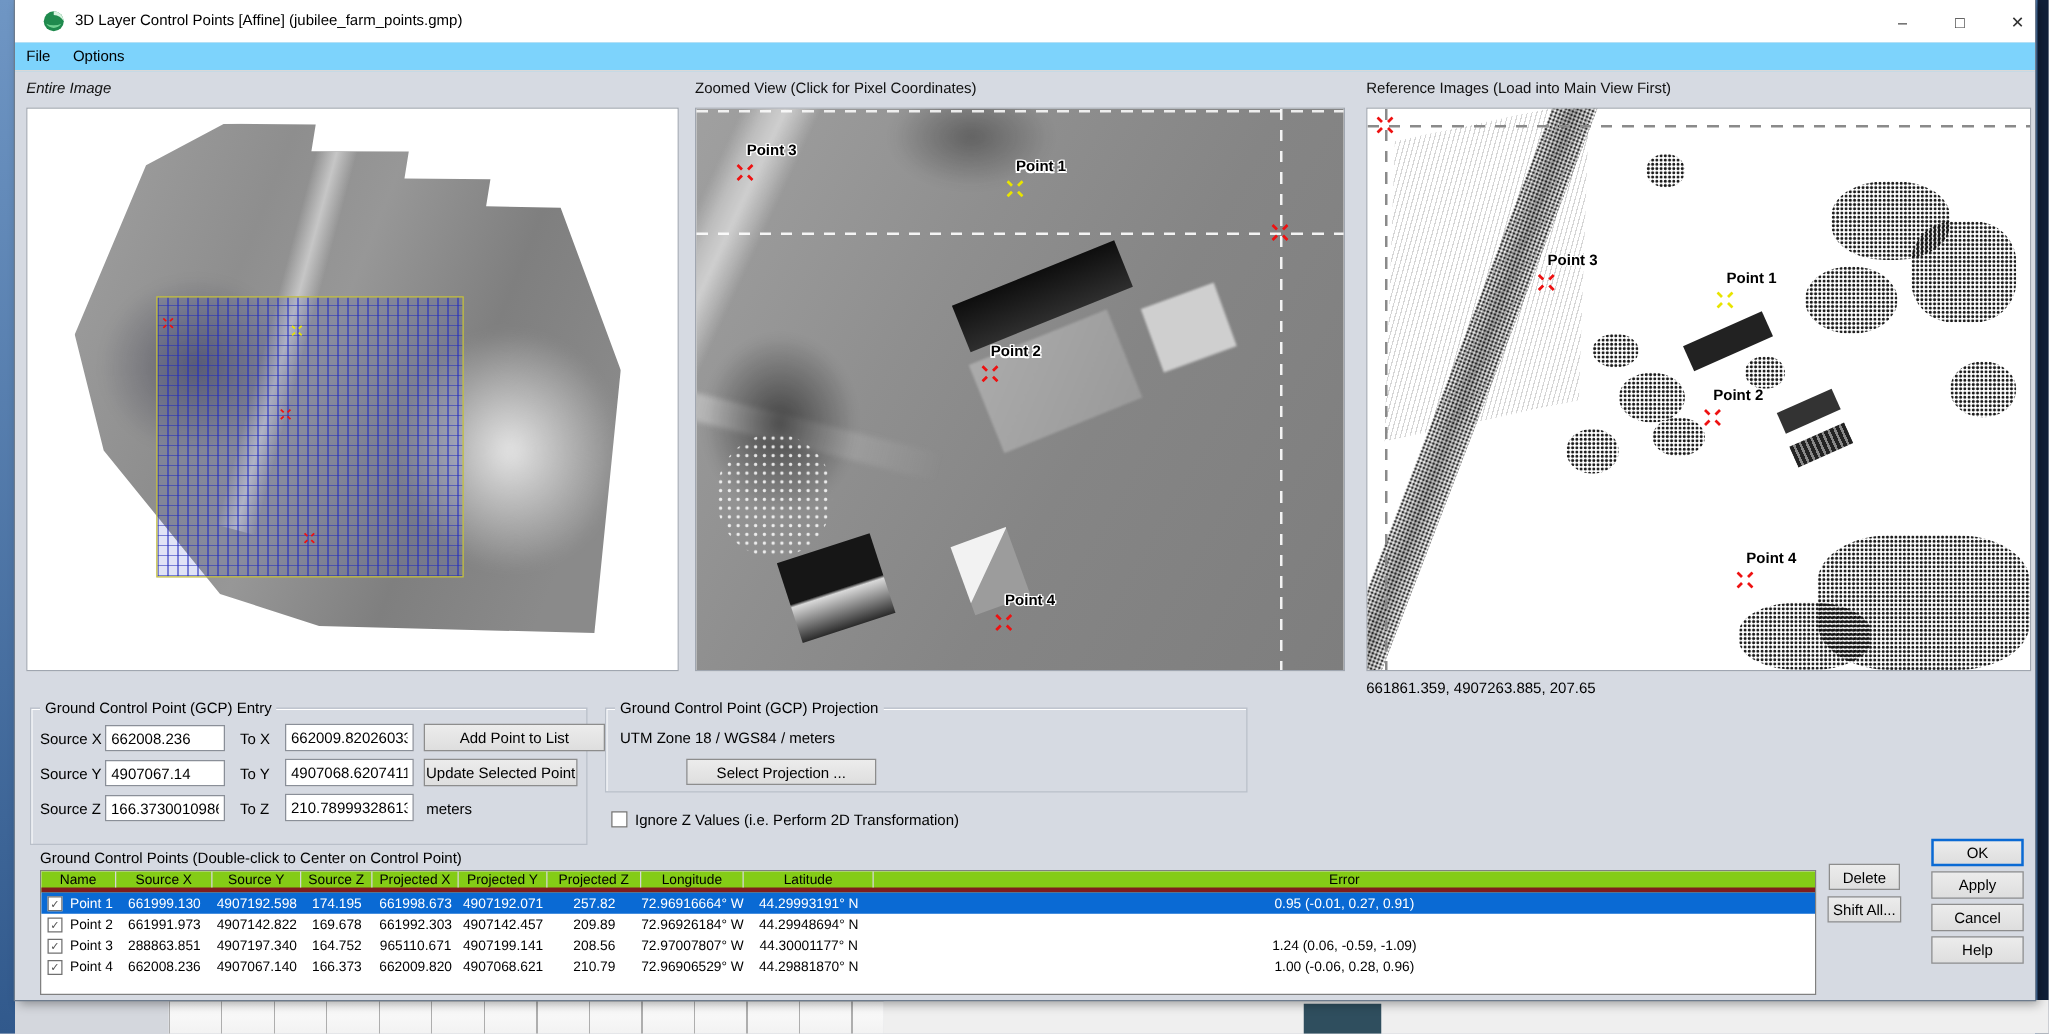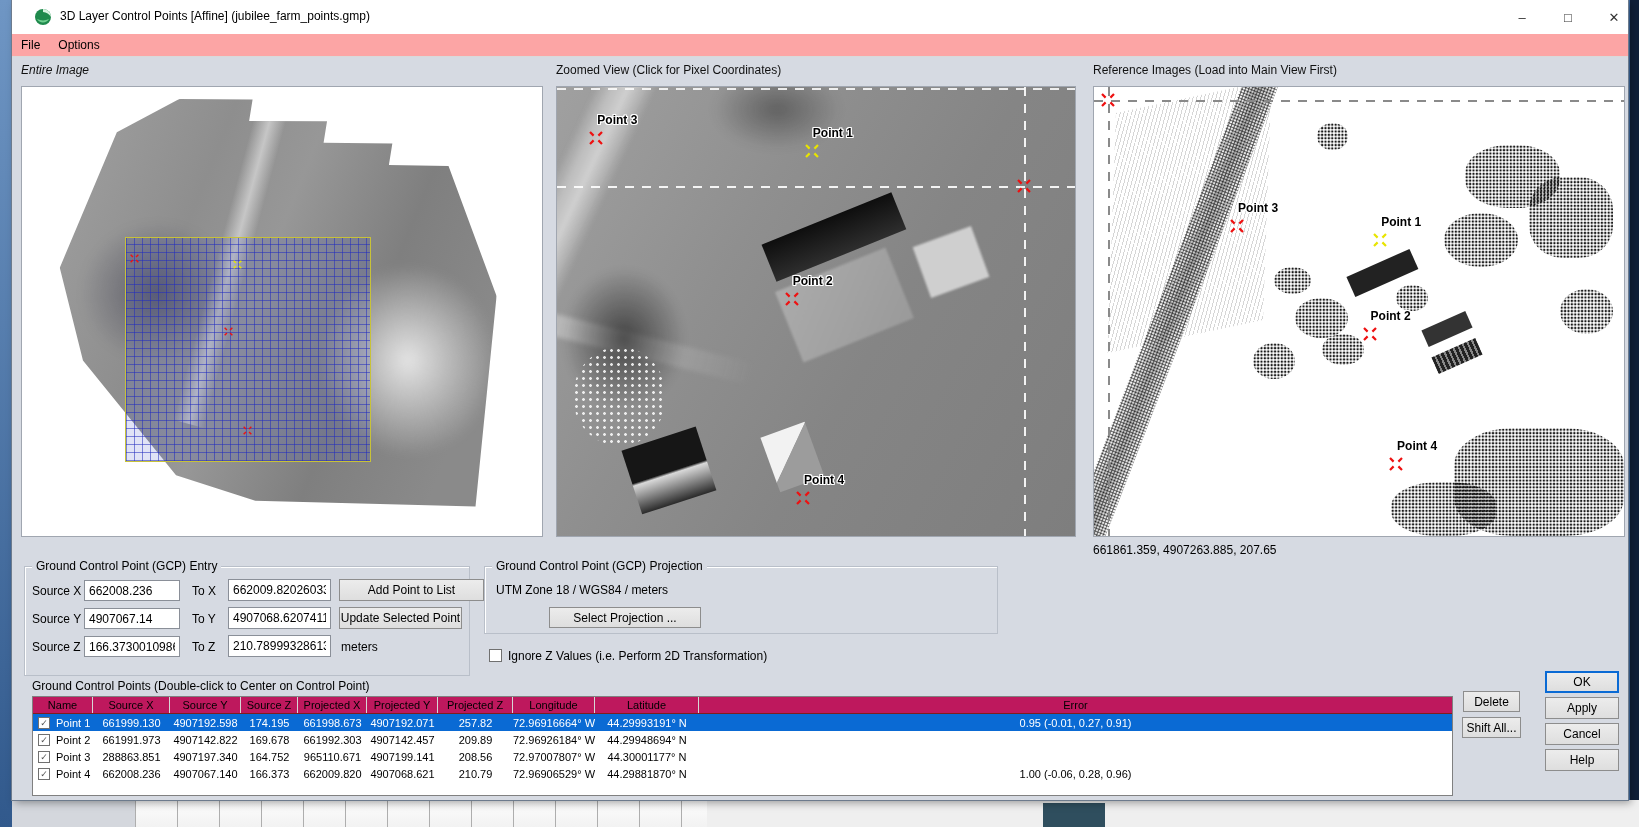--- a/index.html
+++ b/index.html
@@ -16,21 +16,21 @@
       linear-gradient(#fdfdfd,#f2f2f2); border-top:1px solid #9a9a9a; position:absolute; }
   .bg-white { left:695px; top:0; width:933px; height:27px; background:#efefef; position:absolute; }
   .bg-dark { left:1031px; top:3px; width:62px; height:24px; background:#2f4e5e; position:absolute; }
 
   
   .dialog { left:12px; top:0; width:1616px; height:800px; background:#d6dae2; box-shadow:0 0 0 1px #6d7b8d, 3px 3px 8px rgba(0,0,0,.35); }
   .titlebar { left:12px; top:0; width:1616px; height:34px; background:#fff; }
   .title-text { left:48px; top:9px; font-size:12px; }
   .app-icon { left:22px; top:8px; width:18px; height:18px; }
   .winbtn { top:0; width:46px; height:34px; display:flex; align-items:center; justify-content:center; font-size:13px; color:#333; }
-  .menubar { left:12px; top:34px; width:1616px; height:23px; background:#fca5a5; border-bottom:1px solid #d9d9d9; display:flex; align-items:flex-start; }
+  .menubar { left:12px; top:34px; width:1616px; height:23px; background:#7dd3fc; border-bottom:1px solid #d9d9d9; display:flex; align-items:flex-start; }
   .menu-item { padding:0 9px; font-size:12px; height:100%; display:flex; align-items:center; }
 
   .panel-label { font-size:12px; color:#111; }
   .panel { border:1px solid #a0a6b0; overflow:hidden; background:#fff; }
 
   
   .marker { position:absolute; width:14px; height:14px; margin:-7px 0 0 -7px; z-index:30; }
   .marker svg { width:14px; height:14px; display:block; }
   .mlabel { position:absolute; left:8px; top:-18px; font-weight:bold; font-size:12px; color:#000; white-space:nowrap;
     text-shadow:1px 0 #fff,-1px 0 #fff,0 1px #fff,0 -1px #fff,1px 1px #fff,-1px -1px #fff,1px -1px #fff,-1px 1px #fff; }
@@ -85,21 +85,21 @@
   .tb { position:absolute; background:#fff; border:1px solid #8a8f98; font:12px "Liberation Sans",sans-serif; padding:1px 4px; }
   .btn { position:absolute; background:linear-gradient(#ececec,#dedede); border:1px solid #8d8d8d; font:12px "Liberation Sans",sans-serif;
     display:flex; align-items:center; justify-content:center; }
   .btn-default { border:2px solid #0a6ad4; }
   .groupbox { position:absolute; border:1px solid #b9bfc9; box-shadow:inset 1px 1px 0 #fff; }
   .legend { position:absolute; font-size:12px; background:#d6dae2; padding:0 4px; white-space:nowrap; }
   .cb { position:absolute; width:13px; height:13px; background:#fff; border:1px solid #707070; font:10px/11px "Liberation Sans",sans-serif; text-align:center; color:#444; }
 
   
   .gcp-table { position:absolute; background:#fff; border:1px solid #808080; overflow:hidden; }
-  .thead { display:flex; height:17px; background:#be185d; border-bottom:1px solid #7f1d1d; }
+  .thead { display:flex; height:17px; background:#84cc16; border-bottom:4px solid #7f1d1d; }
   .th { font-size:11px; display:flex; align-items:center; justify-content:center; border-right:1px solid #d6d6d6; height:100%; }
   .trow { display:flex; height:17px; align-items:center; font-size:11px; }
   .trow.selected { background:#0a6ad4; color:#fff; }
   .td { display:flex; align-items:center; justify-content:center; height:100%; overflow:hidden; white-space:nowrap; }
   .td.name { justify-content:flex-start; }
   .rowcb { width:12px; height:12px; background:#fff; border:1px solid #707070; font:9px/11px "Liberation Sans",sans-serif; text-align:center; color:#555; margin:0 6px 0 5px; flex:none; }
 </style>
 </head>
 <body>
 
@@ -347,20 +347,21 @@
           <span>Point 3</span>
         </div>
         <div class="td" style="width: 77px; flex: 0 0 auto;">288863.851</div>
         <div class="td" style="width: 71px; flex: 0 0 auto;">4907197.340</div>
         <div class="td" style="width: 57px; flex: 0 0 auto;">164.752</div>
         <div class="td" style="width: 69px; flex: 0 0 auto;">965110.671</div>
         <div class="td" style="width: 71px; flex: 0 0 auto;">4907199.141</div>
         <div class="td" style="width: 75px; flex: 0 0 auto;">208.56</div>
         <div class="td" style="width: 82px; flex: 0 0 auto;">72.97007807° W</div>
         <div class="td" style="width: 104px; flex: 0 0 auto;">44.30001177° N</div>
+        <div class="td" style="flex: 1 1 0%;">1.24 (0.06, -0.59, -1.09)</div>
       </div>
       <div class="trow">
         <div class="td name" style="width: 60px; flex: 0 0 auto;">
           <span class="rowcb">✓</span>
           <span>Point 4</span>
         </div>
         <div class="td" style="width: 77px; flex: 0 0 auto;">662008.236</div>
         <div class="td" style="width: 71px; flex: 0 0 auto;">4907067.140</div>
         <div class="td" style="width: 57px; flex: 0 0 auto;">166.373</div>
         <div class="td" style="width: 69px; flex: 0 0 auto;">662009.820</div>

